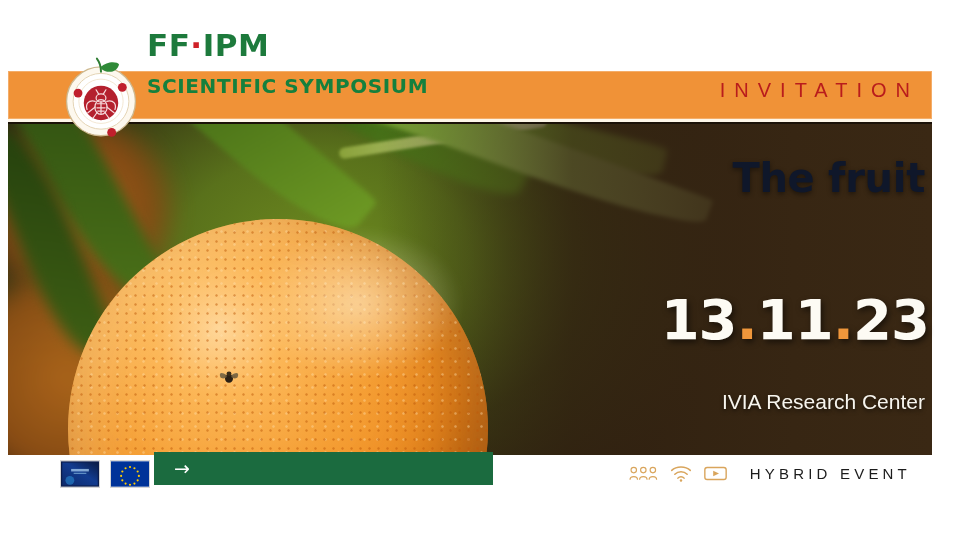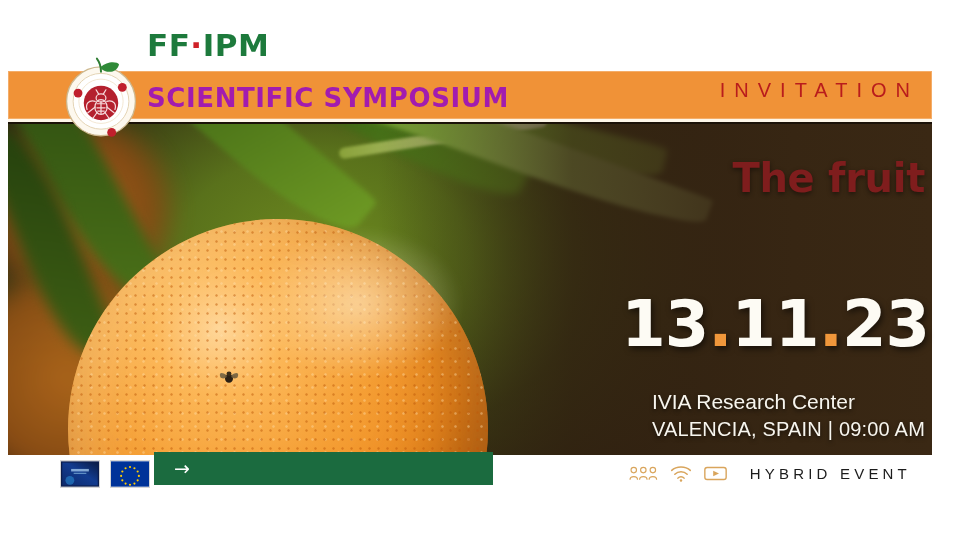--- a/index.html
+++ b/index.html
@@ -28,23 +28,23 @@
 
   
   .brand{position:absolute;left:139px;top:30px;z-index:40;}
   .brand .ffipm{
     font-size:31px;font-weight:bold;letter-spacing:.5px;line-height:1;
     color:#1d7a3c;white-space:nowrap;
     font-family:"DejaVu Sans", sans-serif;
   }
   .brand .ffipm .dot{color:#cf2027;}
   .brand .symposium{
-    margin-top:24px;
-    font-size:26px;font-weight:bold;letter-spacing:.6px;line-height:1;
-    color:#a21caf;white-space:nowrap;
+    margin-top:15px;
+    font-size:20px;font-weight:bold;letter-spacing:.6px;line-height:1;
+    color:#15803d;white-space:nowrap;
     font-family:"DejaVu Sans", sans-serif;
   }
 
   
   .logo-badge{
     position:absolute;left:52px;top:57px;width:82px;height:82px;z-index:45;
   }
 
   
   .invitation{
@@ -111,28 +111,28 @@
     background:radial-gradient(ellipse at 50% 50%, rgba(255,248,225,.55) 0%, rgba(255,240,200,0) 70%);
     filter:blur(5px);
   }
   .fly{
     position:absolute;left:210px;top:245px;width:22px;height:16px;z-index:6;
   }
 
   
   .headline{
     position:absolute;right:40px;top:157px;z-index:20;text-align:right;
-    color:#7f1d1d;font-weight:bold;font-size:40px;line-height:1.07;
+    color:#0f172a;font-weight:bold;font-size:40px;line-height:1.07;
     font-family:"DejaVu Sans", sans-serif;
     text-shadow:0 2px 5px rgba(0,0,0,.45);
     letter-spacing:-.3px;
   }
   .date{
     position:absolute;right:36px;top:292px;z-index:20;text-align:right;
-    color:#fdfbf4;font-weight:bold;font-size:64px;line-height:1;
+    color:#fdfbf4;font-weight:bold;font-size:56px;line-height:1;
     font-family:"DejaVu Sans", sans-serif;
     text-shadow:2px 3px 6px rgba(0,0,0,.55);
     letter-spacing:-1px;
   }
   .date .sep{color:#f0973b;}
   .venue{
     position:absolute;right:40px;top:388px;z-index:20;text-align:left;
     color:#f7f5ee;font-size:21px;line-height:1.32;
     font-family:"Liberation Sans", sans-serif;
     text-shadow:0 2px 4px rgba(0,0,0,.6);
@@ -232,21 +232,20 @@
   </div>
 
   <div class="headline">
     <div>The fruit</div>
   </div>
 
   <div class="date"><span>13</span><span class="sep">.</span><span>11</span><span class="sep">.</span><span>23</span></div>
 
   <div class="venue">
     <div>IVIA Research Center</div>
-    <div class="line2">VALENCIA, SPAIN | 09:00 AM</div>
   </div>
 
   <div class="flags">
     <svg class="flag" viewBox="0 0 60 40">
       <rect width="60" height="40" fill="#0b1d4d"></rect>
       <rect x="2" y="2" width="56" height="36" fill="url(#hg)"></rect>
       <defs>
         <linearGradient id="hg" x1="0" y1="1" x2="1" y2="0">
           <stop offset="0" stop-color="#0d2a6b"></stop>
           <stop offset="0.55" stop-color="#123b8f"></stop>

